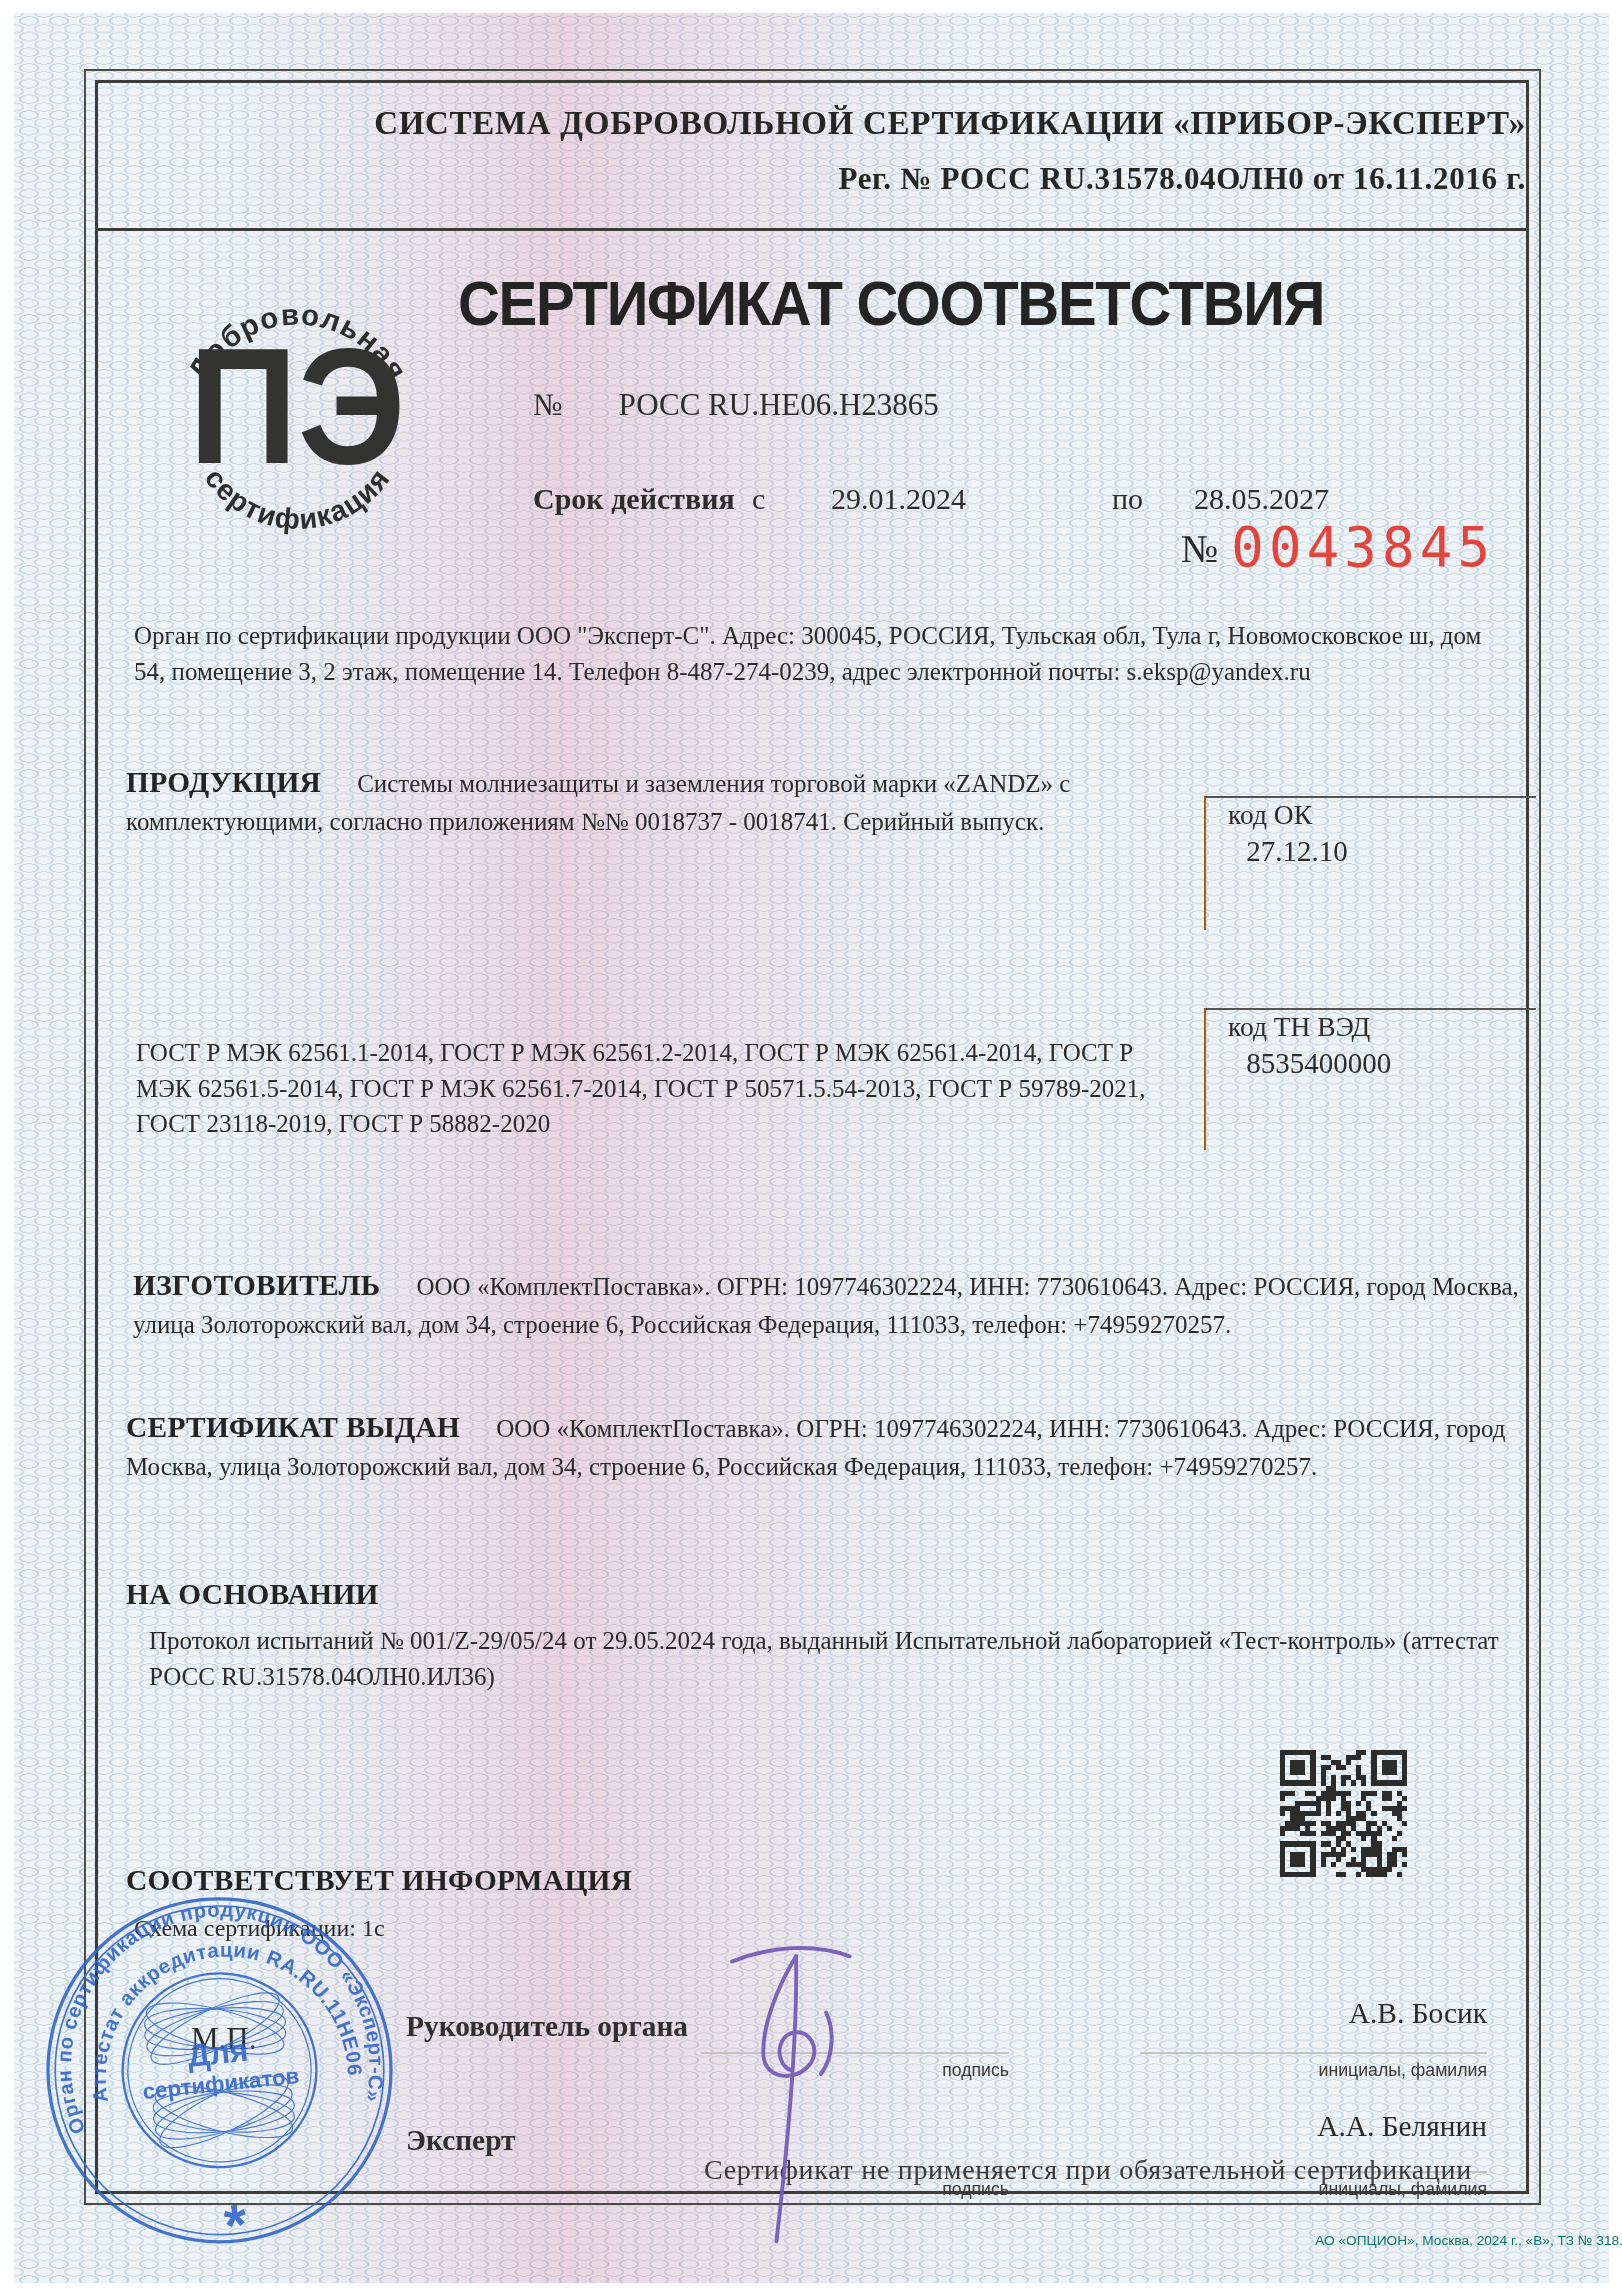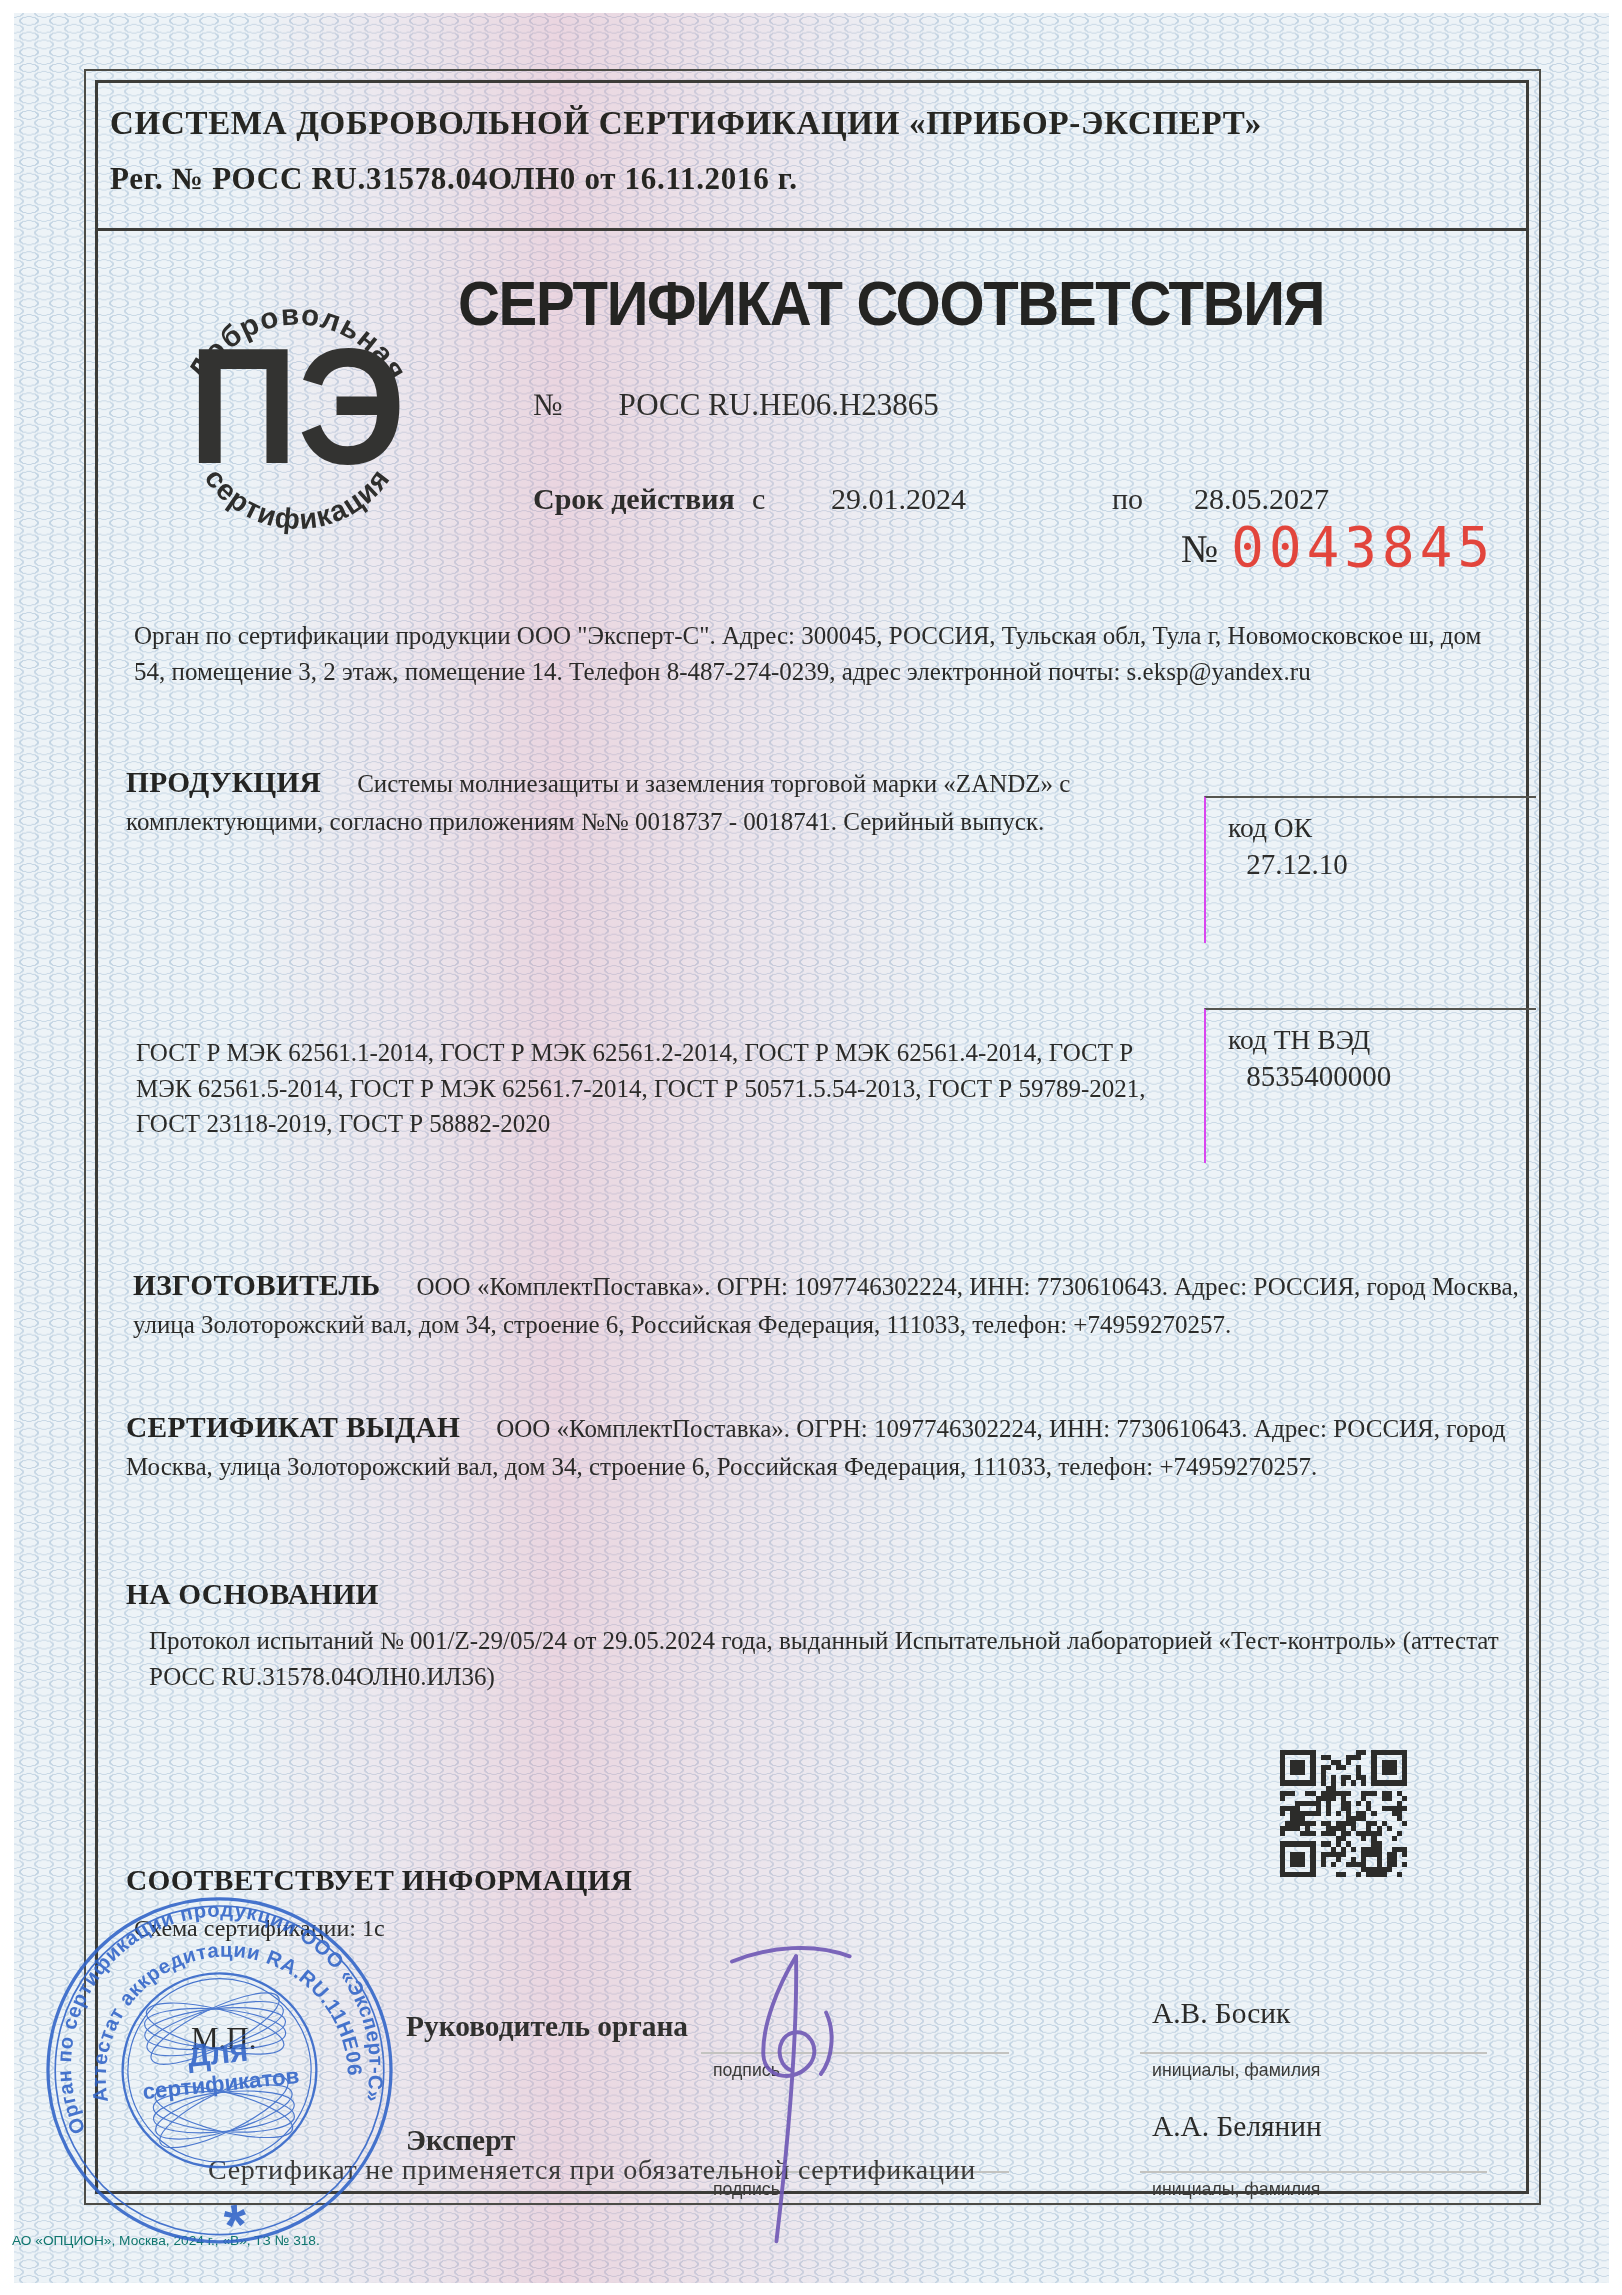--- a/index.html
+++ b/index.html
@@ -19,21 +19,21 @@
       radial-gradient(ellipse 13px 5.9px at center, rgba(0,0,0,0) 60%, rgba(96,140,180,0.26) 63%, rgba(96,140,180,0.26) 76%, rgba(0,0,0,0) 79%);
     background-size:auto, 30px 15.7px, 30px 15.7px;
     background-position:0 0, 0 0, 15px 7.9px;
   }
   .border-outer{position:absolute; left:84px; top:69px; right:82px; bottom:90px; border:2px solid #4c4c46;}
   .border-inner{position:absolute; left:95px; top:80px; right:94px; bottom:101px; border:3.3px solid #3c3c38;}
   .header-sep{position:absolute; left:98px; top:228px; width:1428px; height:2.6px; background:#3c3c38;}
 
   .abs{position:absolute;}
   .serif{font-family:"Liberation Serif", serif;}
-  .center{text-align:left;padding-left:12px;}
+  .center{text-align:right;}
 
   .hdr-line1{left:98px; top:105px; width:1428px; font-size:33px; font-weight:700; letter-spacing:0.7px; color:#262622;}
   .hdr-line2{left:98px; top:161px; width:1428px; font-size:31px; font-weight:700; letter-spacing:0.7px; color:#262622;}
 
   .doc-title{left:458px; top:267px; width:1073px; font-family:"Liberation Sans", sans-serif;
     font-size:58px; font-weight:700; letter-spacing:-1.3px; color:#242422;
     transform:scaleY(1.08); transform-origin:left top; white-space:nowrap;}
 
   .certno-row{left:533px; top:387px; font-size:31px;}
   .certno-row .no{margin-right:56px;}
@@ -49,21 +49,21 @@
      letter-spacing:5.2px; margin-left:13px; transform:scaleY(1.02); display:inline-block; vertical-align:-3.9px;}
 
   .sect-h{font-size:29.4px; font-weight:700; color:#242422; letter-spacing:0.3px;}
   .sect-code{font-size:29.4px; margin-left:46px;}
   .body-text{font-size:25px; line-height:1.42; color:#2b2b29;}
   .inline-h .sect-h{margin-right:36px;}
 
   .org-head{left:126px; top:571px;}
   .org-par{left:134px; top:618px; width:1374px;}
   .product-par{left:126px; top:762px; width:1067px;}
-  .code-box{border-top:2px solid #55554f; border-left:2px solid #d946ef; padding:14px 0 0 22px;}
+  .code-box{border-top:2px solid #55554f; border-left:2px solid #a16207; padding:1px 0 0 22px;}
   .okbox{left:1204px; top:796px; width:308px; height:131px;}
   .code-label{font-size:27.5px; color:#2b2b29;}
   .code-value{font-size:29px; margin-top:3.9px; margin-left:18.3px;}
   .compl-head{left:126px; top:989px;}
   .compl-par{left:136px; top:1035px; width:1047px;}
   .tnbox{left:1204px; top:1008px; width:308px; height:139px;}
   .manu-par{left:126px; top:1258px; width:1387px;}
   .issued-par{left:126px; top:1407px; width:1387px;}
   .basis-head{left:126px; top:1578px;}
   .basis-par{left:149px; top:1623px; width:1361px;}

